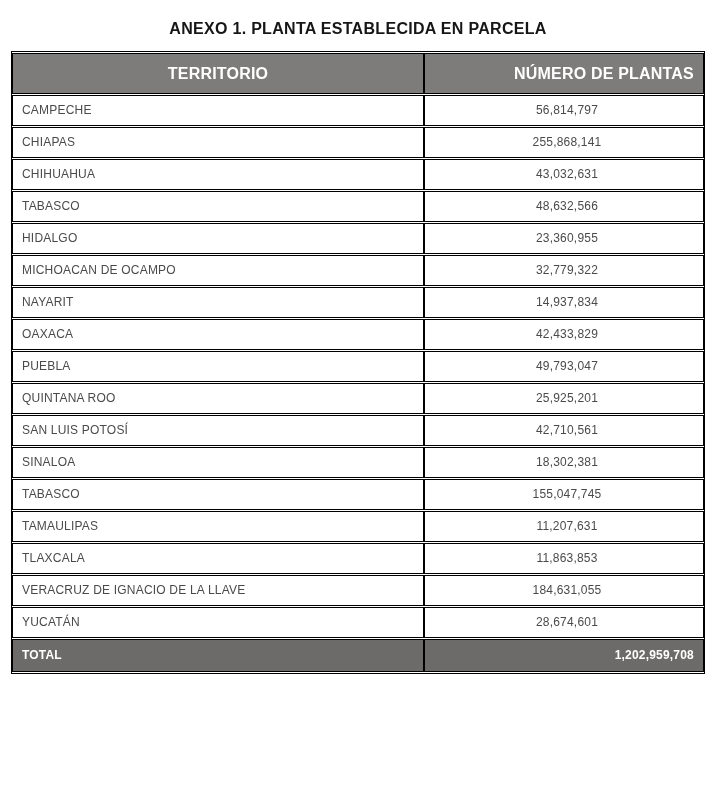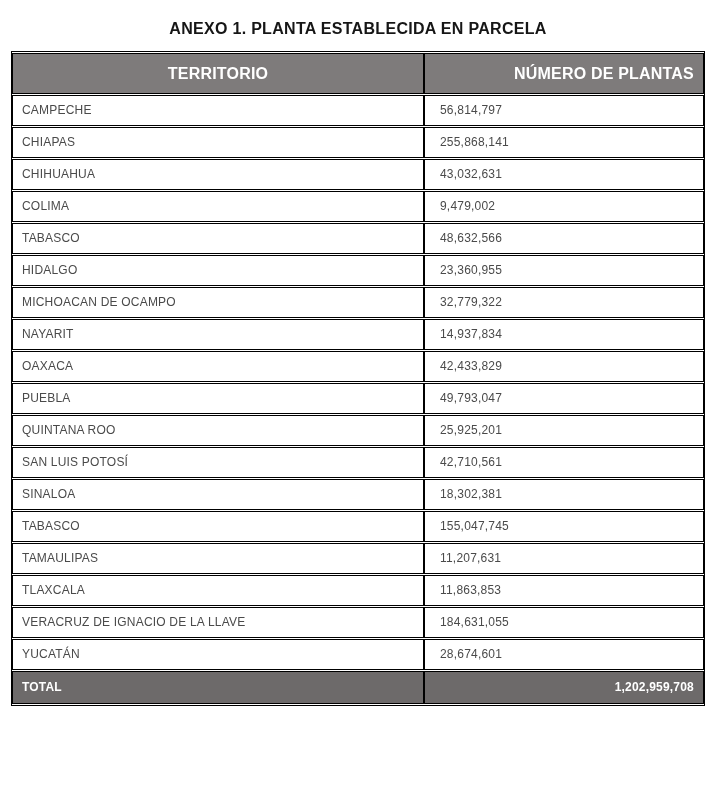--- a/index.html
+++ b/index.html
@@ -55,21 +55,21 @@
   }
   th.col-territory { text-align: center; width: 412px; }
   th.col-plants    { text-align: right; }
   td.territory {
     color: var(--cell-text);
     text-align: left;
     width: 412px;
   }
   td.plants {
     color: var(--cell-text);
-    text-align: left;
+    text-align: center;
     padding-left: 15px;
   }
   tfoot td {
     background: var(--total-bg);
     color: #ffffff;
     font-weight: bold;
     padding: 6px 9px;
     margin-top: 46px;
   }
   tfoot td.total-label { text-align: left; }
@@ -97,24 +97,20 @@
   <tr>
     <td class="territory">CHIAPAS</td>
     <td class="plants">255,868,141</td>
   </tr>
 
   <tr>
     <td class="territory">CHIHUAHUA</td>
     <td class="plants">43,032,631</td>
   </tr>
 
-  <tr>
-    <td class="territory">COLIMA</td>
-    <td class="plants">9,479,002</td>
-  </tr>
 
   <tr>
     <td class="territory">TABASCO</td>
     <td class="plants">48,632,566</td>
   </tr>
 
 
   <tr>
     <td class="territory">HIDALGO</td>
     <td class="plants">23,360,955</td>

